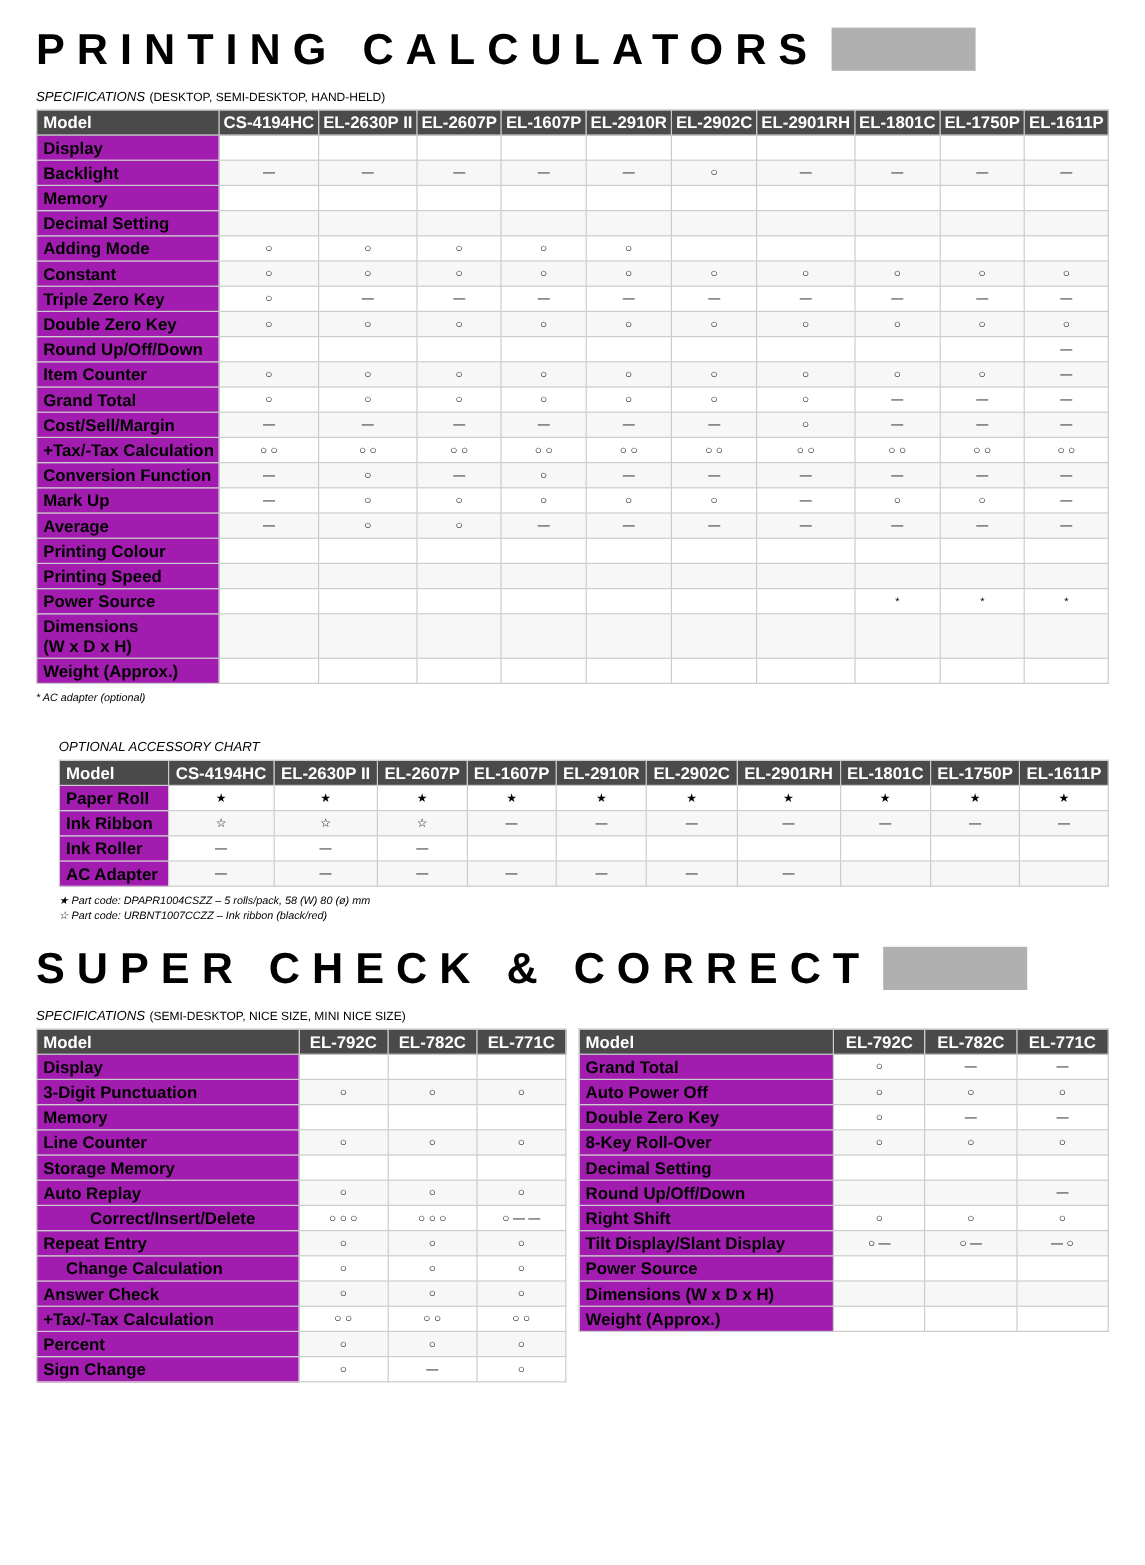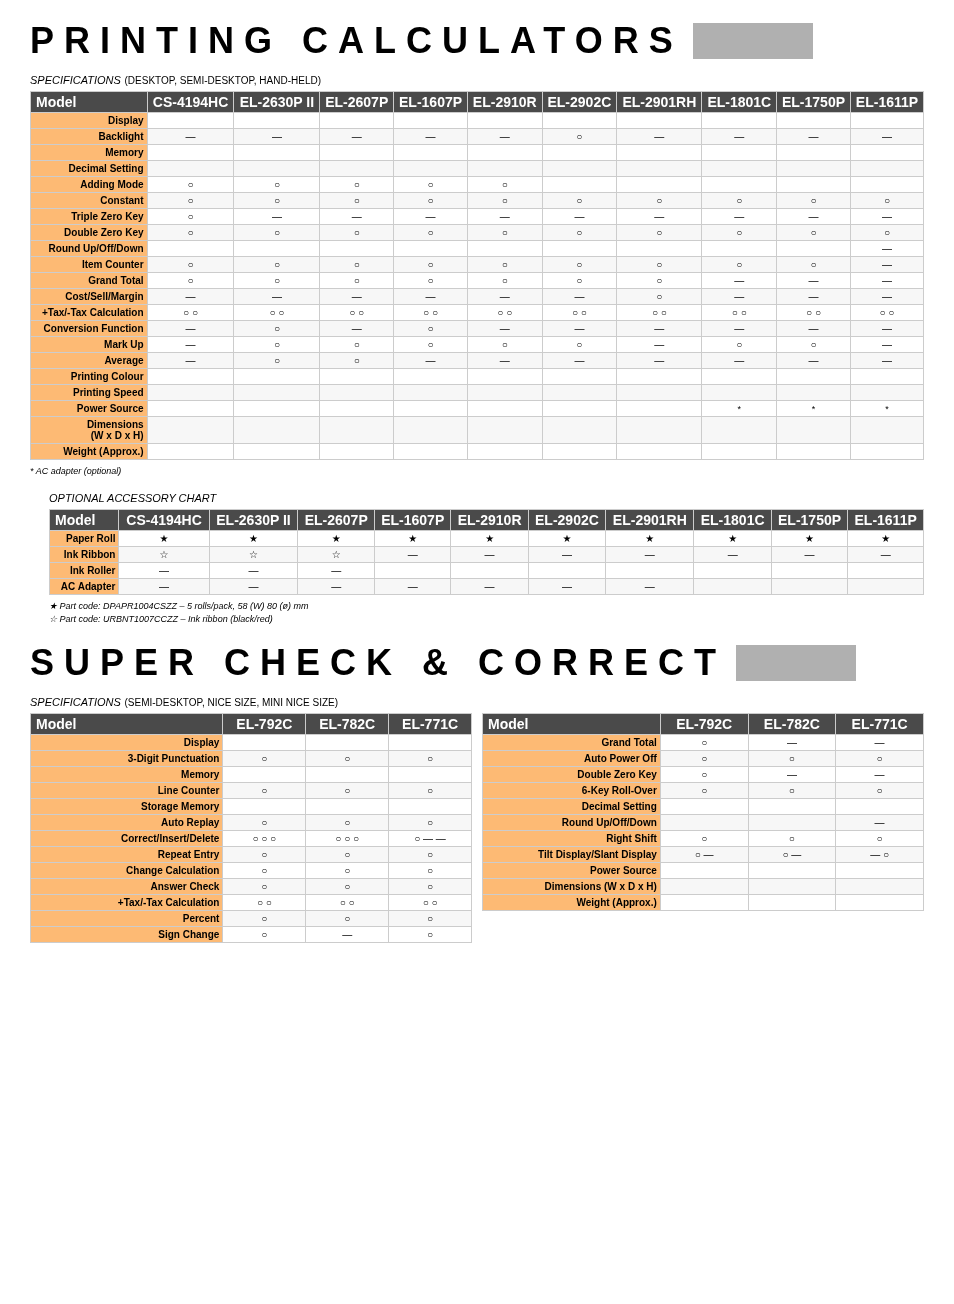--- a/index.html
+++ b/index.html
@@ -49,30 +49,30 @@
       font-size: 10px;
       min-height: 16px;
     }
     table th {
       background: #4a4a4a;
       color: #fff;
       font-weight: bold;
       font-size: 14px;
     }
     table td.row-label {
-      text-align: right;
+      text-align: left;
       font-weight: bold;
-      background: #fdba74;
+      background: #a21caf;
       padding-left: 5px;
-      font-size: 10px;
+      font-size: 14px;
     }
     table tr:nth-child(odd) td:not(.row-label) { background: #fff; }
     table tr:nth-child(even) td:not(.row-label) { background: #f7f7f7; }
     .footnote { font-size: 9px; margin-top: 3px; font-style: italic; }
-    .section-gap { margin-top: 14px; padding-left: 19px; }
+    .section-gap { margin-top: 28px; padding-left: 19px; }
     .bottom-section { margin-top: 18px; }
     .two-col { display: flex; gap: 10px; }
     .two-col > div { flex: 1; }
   </style>
 </head>
 <body>
 
 <h1 class="main-title">
   <span>PRINTING CALCULATORS</span>
   <span class="title-bar"></span>
@@ -585,21 +585,21 @@
               <td>○</td>
               <td>○</td>
             </tr>
             <tr>
               <td class="row-label" style="white-space: pre-line;">Double Zero Key</td>
               <td>○</td>
               <td>—</td>
               <td>—</td>
             </tr>
             <tr>
-              <td class="row-label" style="white-space: pre-line;">6-Key Roll-Over</td>
+              <td class="row-label" style="white-space: pre-line;">8-Key Roll-Over</td>
               <td>○</td>
               <td>○</td>
               <td>○</td>
             </tr>
             <tr>
               <td class="row-label" style="white-space: pre-line;">Decimal Setting</td>
               <td></td>
               <td></td>
               <td></td>
             </tr>

